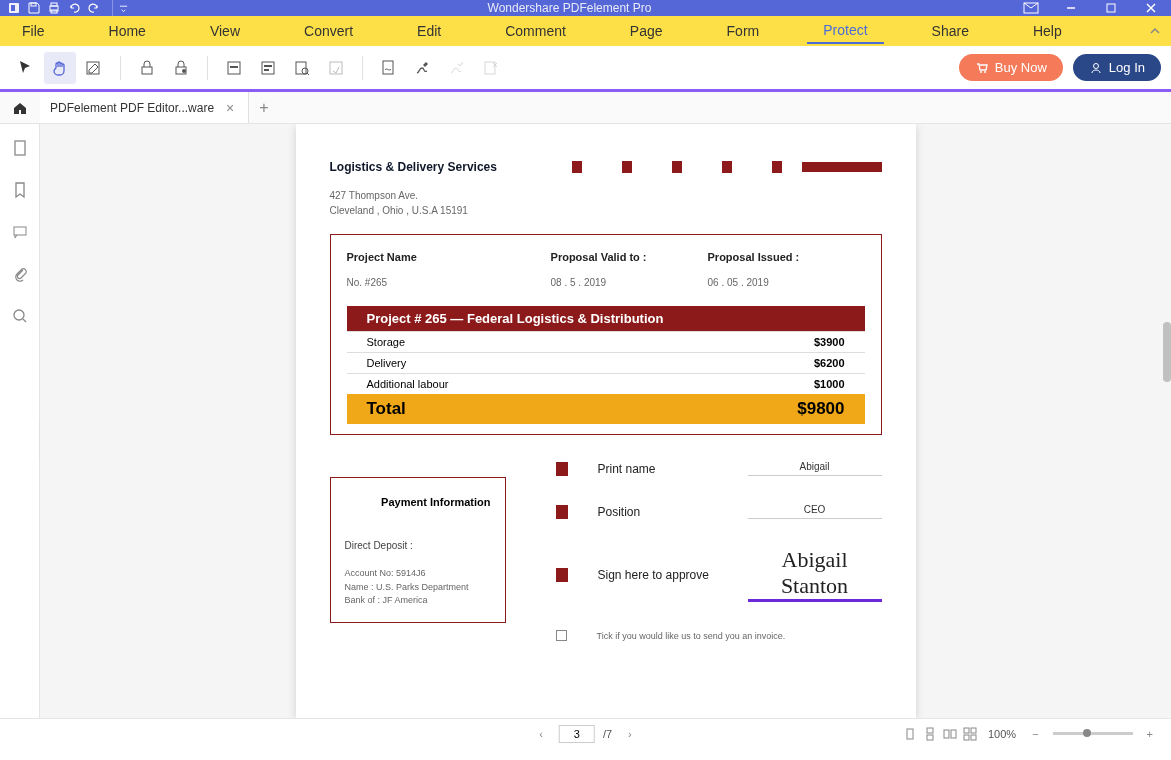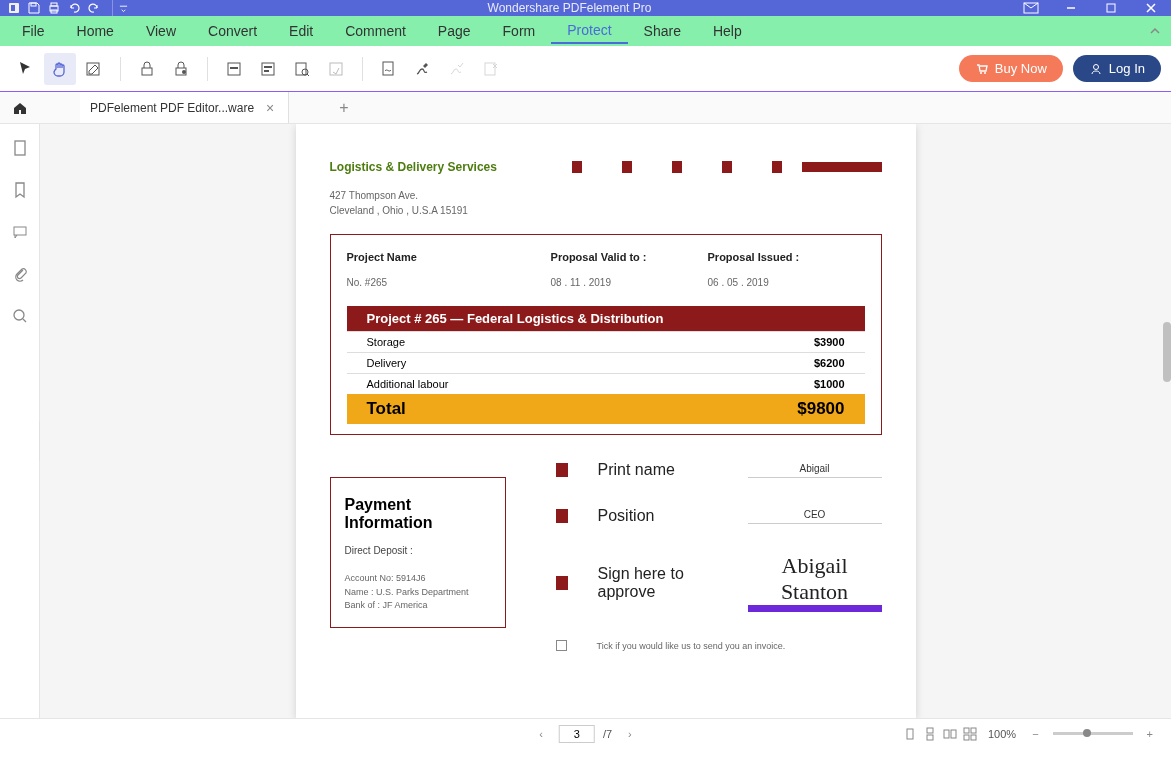--- a/index.html
+++ b/index.html
@@ -7,55 +7,55 @@
 
 
 .title-bar { height: 16px; background: #5566d6; display: flex; align-items: center; color: #fff; font-size: 12px; }
 .title-bar-left { display: flex; align-items: center; gap: 4px; padding-left: 6px; }
 .title-bar-icon { width: 16px; height: 16px; display: inline-flex; align-items: center; justify-content: center; }
 .title-bar-center { flex: 1; text-align: center; color: #e8eaf8; font-size: 12px; }
 .title-bar-right { display: flex; align-items: center; }
 .win-btn { width: 40px; height: 28px; display: flex; align-items: center; justify-content: center; color: #fff; }
 
 
-.menu-bar { height: 30px; background: #86efac; display: flex; align-items: center; padding: 0 6px; border-bottom: none; position: relative; }
+.menu-bar { height: 30px; background: #fde047; display: flex; align-items: center; padding: 0 6px; border-bottom: none; position: relative; gap: 32px; }
 .menu-item { padding: 4px 16px; font-size: 14px; color: #333; cursor: pointer; }
 .menu-item.active { color: #4a6bd8; border-bottom: 2px solid #4a6bd8; }
 .menu-collapse { position: absolute; right: 10px; color: #888; }
 
 
-.toolbar { height: 46px; background: #fff; display: flex; align-items: center; padding: 0 10px; gap: 2px; border-bottom: 1px solid #8b5cf6; }
+.toolbar { height: 46px; background: #fff; display: flex; align-items: center; padding: 0 10px; gap: 2px; border-bottom: 3px solid #8b5cf6; }
 .tool-btn { width: 32px; height: 32px; display: flex; align-items: center; justify-content: center; border-radius: 3px; color: #555; }
 .tool-btn.active { background: #e8eaf8; }
 .tool-sep { width: 1px; height: 24px; background: #e0e0e0; margin: 0 8px; }
 .toolbar-right { margin-left: auto; display: flex; gap: 10px; }
 .buy-btn { background: #f47a5a; color: #fff; padding: 6px 16px; border-radius: 16px; font-size: 13px; display: flex; align-items: center; gap: 6px; cursor: pointer; }
 .login-btn { background: #2a4788; color: #fff; padding: 6px 16px; border-radius: 16px; font-size: 13px; display: flex; align-items: center; gap: 6px; cursor: pointer; }
 
 
-.tab-bar { height: 32px; background: #fafafa; display: flex; align-items: center; border-bottom: 1px solid #e5e5e5; gap: 40px; }
+.tab-bar { height: 32px; background: #fafafa; display: flex; align-items: center; border-bottom: 1px solid #e5e5e5; }
 .home-tab { width: 40px; display: flex; align-items: center; justify-content: center; color: #333; }
 .doc-tab { display: flex; align-items: center; padding: 0 10px; gap: 8px; height: 100%; background: #fff; font-size: 12px; color: #333; border-right: 1px solid #e0e0e0; }
 .doc-tab .close { color: #888; font-size: 14px; padding: 0 4px; }
 .add-tab { padding: 0 10px; color: #888; font-size: 16px; }
 
 
 .main { display: flex; height: calc(760px - 28px - 30px - 46px - 32px - 30px); }
 .sidebar { width: 40px; background: #fff; border-right: 1px solid #e5e5e5; display: flex; flex-direction: column; align-items: center; padding-top: 12px; gap: 18px; position: relative; }
 .side-btn { width: 24px; height: 24px; display: flex; align-items: center; justify-content: center; color: #888; }
 .side-toggle { position: absolute; top: 50%; right: -8px; width: 8px; height: 40px; background: #f0f0f0; border: 1px solid #e0e0e0; border-radius: 0 4px 4px 0; display: flex; align-items: center; justify-content: center; font-size: 8px; color: #888; }
 
 .doc-area { flex: 1; background: #f5f5f5; overflow: auto; display: flex; justify-content: center; position: relative; padding: 0; }
 .page { width: 620px; background: #fff; margin: 0; box-shadow: 0 2px 8px rgba(0,0,0,0.15); padding: 36px 34px 30px 34px; position: relative; min-height: 590px; }
 
 .scroll-thumb { position: absolute; right: 0; top: 198px; width: 8px; height: 60px; background: #c0c0c0; border-radius: 4px; }
 
 
 .company-row { display: flex; align-items: center; margin-bottom: 14px; }
-.company-name { font-size: 12px; font-weight: bold; color: #4d7c0f; }
+.company-name { font-size: 12px; font-weight: bold; color: #0f172a; }
 .red-boxes { display: flex; gap: 40px; margin-left: auto; align-items: center; }
 .red-box { width: 10px; height: 12px; background: #8d1a1a; }
 .red-bar { width: 80px; height: 10px; background: #8d1a1a; margin-left: 20px; }
 
 .address { font-size: 10px; color: #666; line-height: 1.5; margin-bottom: 16px; }
 
 .proj-box { border: 1px solid #8d1a1a; padding: 16px 16px 10px 16px; margin-bottom: 26px; }
 .proj-head { display: flex; font-size: 11px; font-weight: bold; color: #222; margin-bottom: 14px; }
 .proj-head > div:nth-child(1) { flex: 1.3; }
 .proj-head > div:nth-child(2) { flex: 1; }
@@ -68,31 +68,31 @@
 .tbl { width: 100%; }
 .tbl-hdr { background: #8d1a1a; color: #fff; font-size: 13px; font-weight: bold; padding: 5px 20px; }
 .tbl-row { display: flex; padding: 4px 20px; font-size: 11px; border-top: 1px solid #ddd; }
 .tbl-row > div:first-child { flex: 1; }
 .tbl-row > div:last-child { font-weight: bold; }
 .tbl-total { background: #f0a818; display: flex; padding: 5px 20px; font-size: 17px; font-weight: bold; }
 .tbl-total > div:first-child { flex: 1; }
 
 .bottom-row { display: flex; gap: 50px; }
 .pay-box { border: 1px solid #8d1a1a; padding: 18px 14px 14px 14px; width: 176px; margin-top: 16px; }
-.pay-title { font-size: 16px; font-weight: bold; margin-bottom: 13px; }
+.pay-title { font-size: 11px; font-weight: bold; margin-bottom: 32px; text-align: right; }
 .pay-sub { font-size: 10px; color: #444; margin-bottom: 16px; }
 .pay-line { font-size: 9px; color: #666; line-height: 1.5; }
 
 .sign-col { flex: 1; }
 .sign-row { display: flex; align-items: center; margin-bottom: 28px; gap: 30px; }
 .sign-red { width: 12px; height: 14px; background: #8d1a1a; flex-shrink: 0; }
 .sign-check { width: 11px; height: 11px; border: 1px solid #888; flex-shrink: 0; }
-.sign-label { font-size: 16px; color: #222; width: 120px; }
+.sign-label { font-size: 12px; color: #222; width: 120px; }
 .sign-val { font-size: 10px; color: #333; text-align: center; flex: 1; border-bottom: 1px solid #ccc; padding-bottom: 3px; }
-.signature { font-family: 'Brush Script MT', cursive; font-size: 22px; color: #222; text-align: center; flex: 1; border-bottom: 7px solid #6d28d9; }
+.signature { font-family: 'Brush Script MT', cursive; font-size: 22px; color: #222; text-align: center; flex: 1; border-bottom: 3px solid #6d28d9; }
 .tick-label { font-size: 9px; color: #666; }
 
 
 .status-bar { height: 30px; background: #fff; border-top: 1px solid #e5e5e5; display: flex; align-items: center; padding: 0 10px; font-size: 11px; color: #555; }
 .page-nav { position: absolute; left: 50%; transform: translateX(-50%); display: flex; align-items: center; gap: 8px; }
 .page-nav-btn { padding: 2px 8px; color: #888; cursor: pointer; }
 .page-input { width: 36px; border: 1px solid #ccc; text-align: center; padding: 2px; font-size: 11px; }
 .status-right { margin-left: auto; display: flex; align-items: center; }
 .view-btn { width: 20px; height: 20px; display: flex; align-items: center; justify-content: center; color: #888; }
 .zoom-slider { width: 80px; height: 3px; background: #ccc; position: relative; margin: 0 6px; }
@@ -353,21 +353,21 @@
       </div>
 
       <div class="proj-box">
         <div class="proj-head">
           <div>Project Name</div>
           <div>Proposal Valid to :</div>
           <div>Proposal Issued :</div>
         </div>
         <div class="proj-vals">
           <div>No. #265</div>
-          <div>08 . 11 . 2019</div>
+          <div>08 . 5 . 2019</div>
           <div>06 . 05 . 2019</div>
         </div>
         <div class="tbl">
           <div class="tbl-hdr">Project # 265 — Federal Logistics &amp; Distribution</div>
           <div class="tbl-row">
               <div>Storage</div>
               <div>$3900</div>
             </div>
           <div class="tbl-row">
               <div>Delivery</div>

